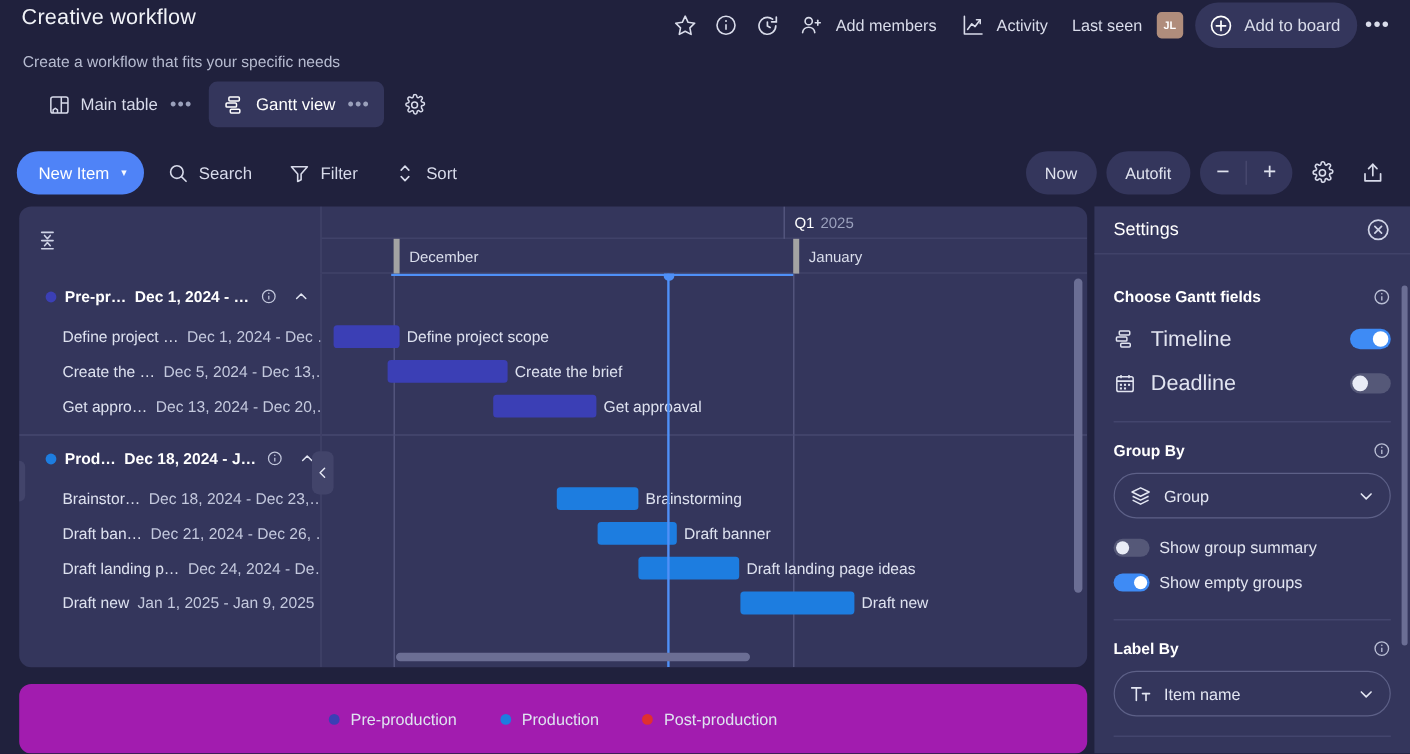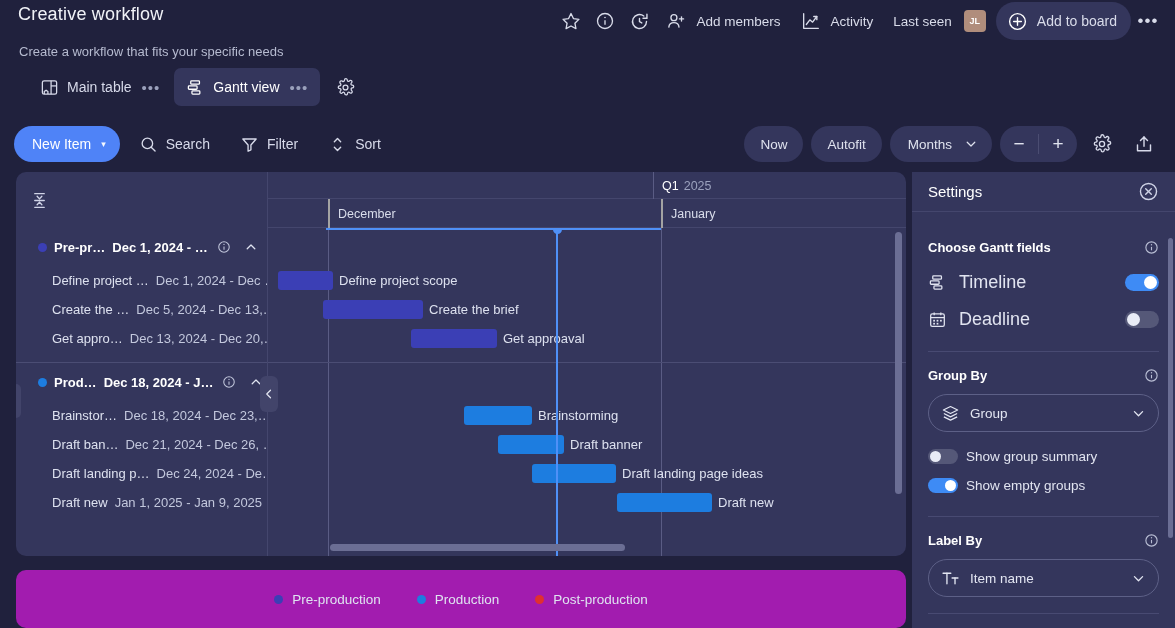--- a/index.html
+++ b/index.html
@@ -116,21 +116,21 @@
     border-left: 1px solid #5a5c84;
     display: flex; align-items: center; font-size: 12.5px; color: #ffffff;
   }
   .q-label .yr { color: #9ba1bd; margin-left: 5px; }
   .m-row {
     position: absolute; left: 252px; top: 27px; width: 638px; height: 29px;
     border-bottom: 1px solid #44466d;
   }
   .m-cell {
     position: absolute; top: 0; height: 29px; padding-left: 8px;
-    border-left: 2px solid #a3a3a3;
+    border-left: 5px solid #a3a3a3;
     display: flex; align-items: center; font-size: 12.5px; color: #dadeec;
   }
 
   
   .gc-body { position: absolute; left: 0; top: 56px; width: 890px; height: 328px; }
   .left-col {
     position: absolute; left: 0; top: 0; width: 252px; height: 328px;
     border-right: 1px solid #44466d; overflow: hidden;
   }
   .group-head {
@@ -376,28 +376,20 @@
         <polyline points="8,8.6 12,4.4 16,8.6"></polyline>
           <polyline points="8,15.4 12,19.6 16,15.4"></polyline>
       </svg>
     </span>
     <span>Sort</span>
   </div>
 
   <div class="toolbar-right">
     <div class="pill">Now</div>
     <div class="pill">Autofit</div>
-    <div class="pill with-caret">
-      <span>Months</span>
-      <span>
-        <svg width="14" height="14" viewBox="0 0 24 24" fill="none" stroke="#dfe2ee" stroke-width="2.1" stroke-linecap="round" stroke-linejoin="round">
-            <polyline points="5.5,9 12,15.5 18.5,9"></polyline>
-          </svg>
-      </span>
-    </div>
     <div class="zoomgrp">
       <div class="zb">−</div>
       <div class="sep"></div>
       <div class="zb">+</div>
     </div>
     <div class="ic-btn">
       <span>
         <svg width="20" height="20" viewBox="0 0 24 24" fill="none" stroke="#d7daea" stroke-width="1.6">
           <circle cx="12" cy="12" r="3.1"></circle>
           <path d="M19.3 14.2a1.5 1.5 0 0 0 .3 1.6l.1.1a1.8 1.8 0 1 1-2.5 2.5l-.1-.1a1.5 1.5 0 0 0-1.6-.3 1.5 1.5 0 0 0-.9 1.4v.2a1.8 1.8 0 1 1-3.6 0v-.1a1.5 1.5 0 0 0-1-1.4 1.5 1.5 0 0 0-1.6.3l-.1.1a1.8 1.8 0 1 1-2.5-2.5l.1-.1a1.5 1.5 0 0 0 .3-1.6 1.5 1.5 0 0 0-1.4-.9h-.2a1.8 1.8 0 1 1 0-3.6h.1a1.5 1.5 0 0 0 1.4-1 1.5 1.5 0 0 0-.3-1.6l-.1-.1A1.8 1.8 0 1 1 8 3.9l.1.1a1.5 1.5 0 0 0 1.6.3h.1a1.5 1.5 0 0 0 .9-1.4v-.2a1.8 1.8 0 1 1 3.6 0v.1a1.5 1.5 0 0 0 .9 1.4 1.5 1.5 0 0 0 1.6-.3l.1-.1a1.8 1.8 0 1 1 2.5 2.5l-.1.1a1.5 1.5 0 0 0-.3 1.6v.1a1.5 1.5 0 0 0 1.4.9h.2a1.8 1.8 0 1 1 0 3.6h-.1a1.5 1.5 0 0 0-1.4.9z"></path>

